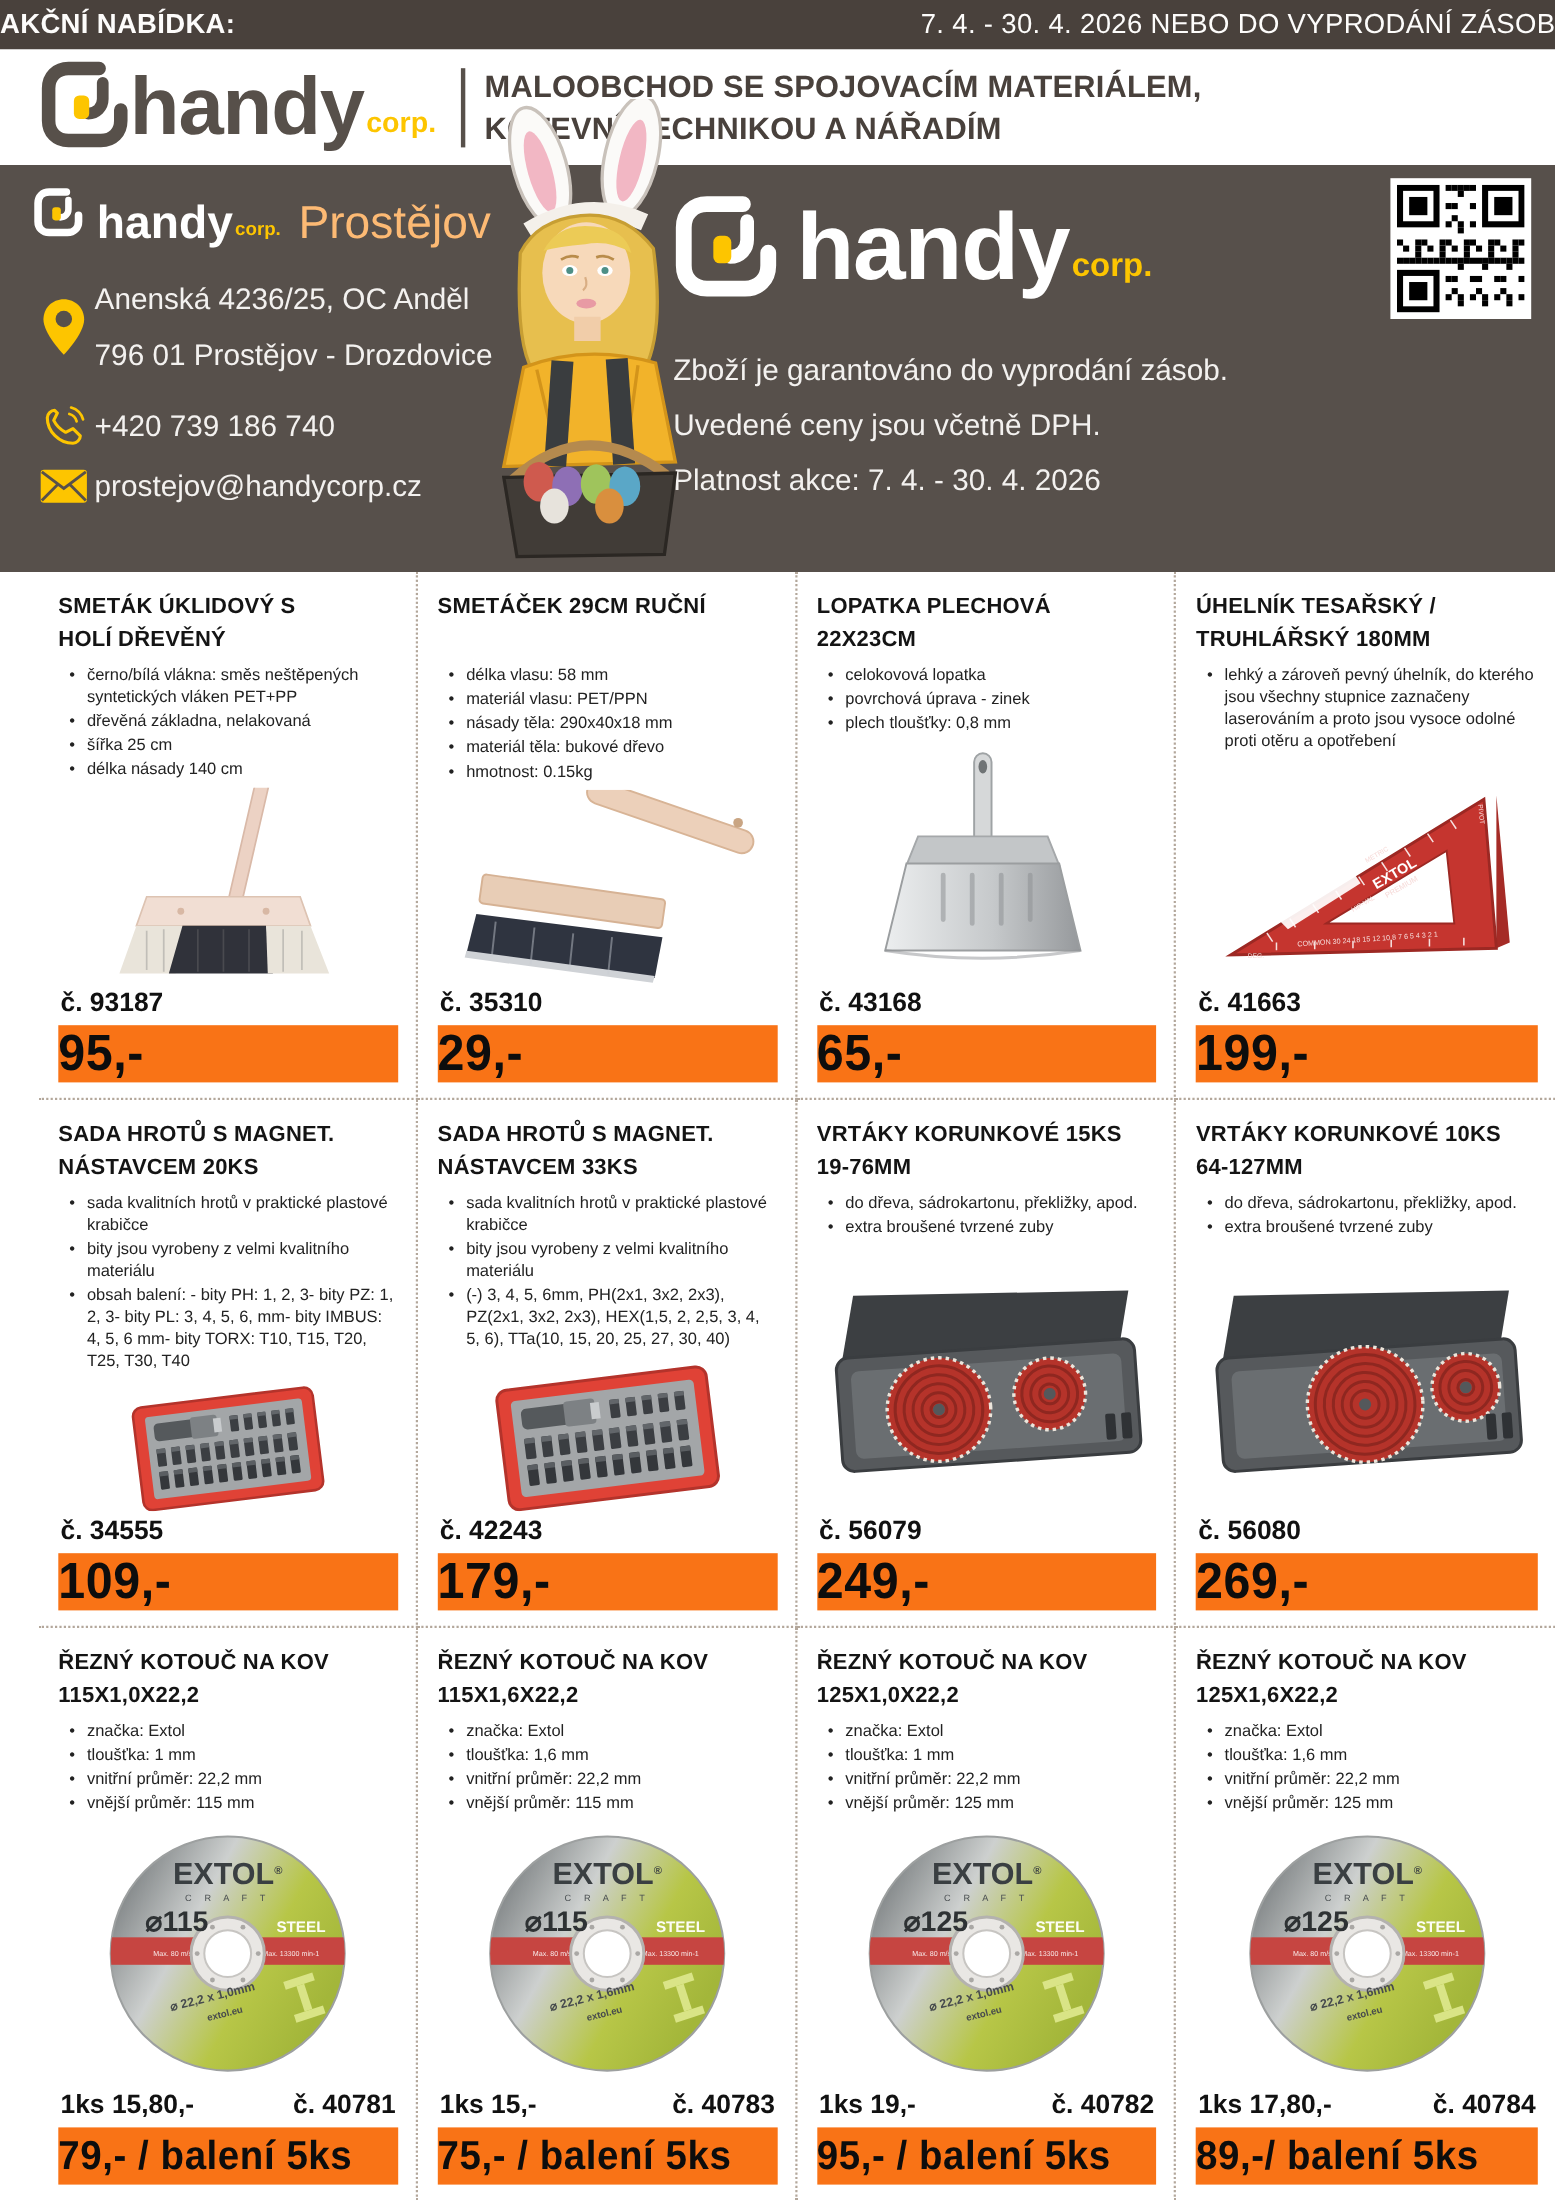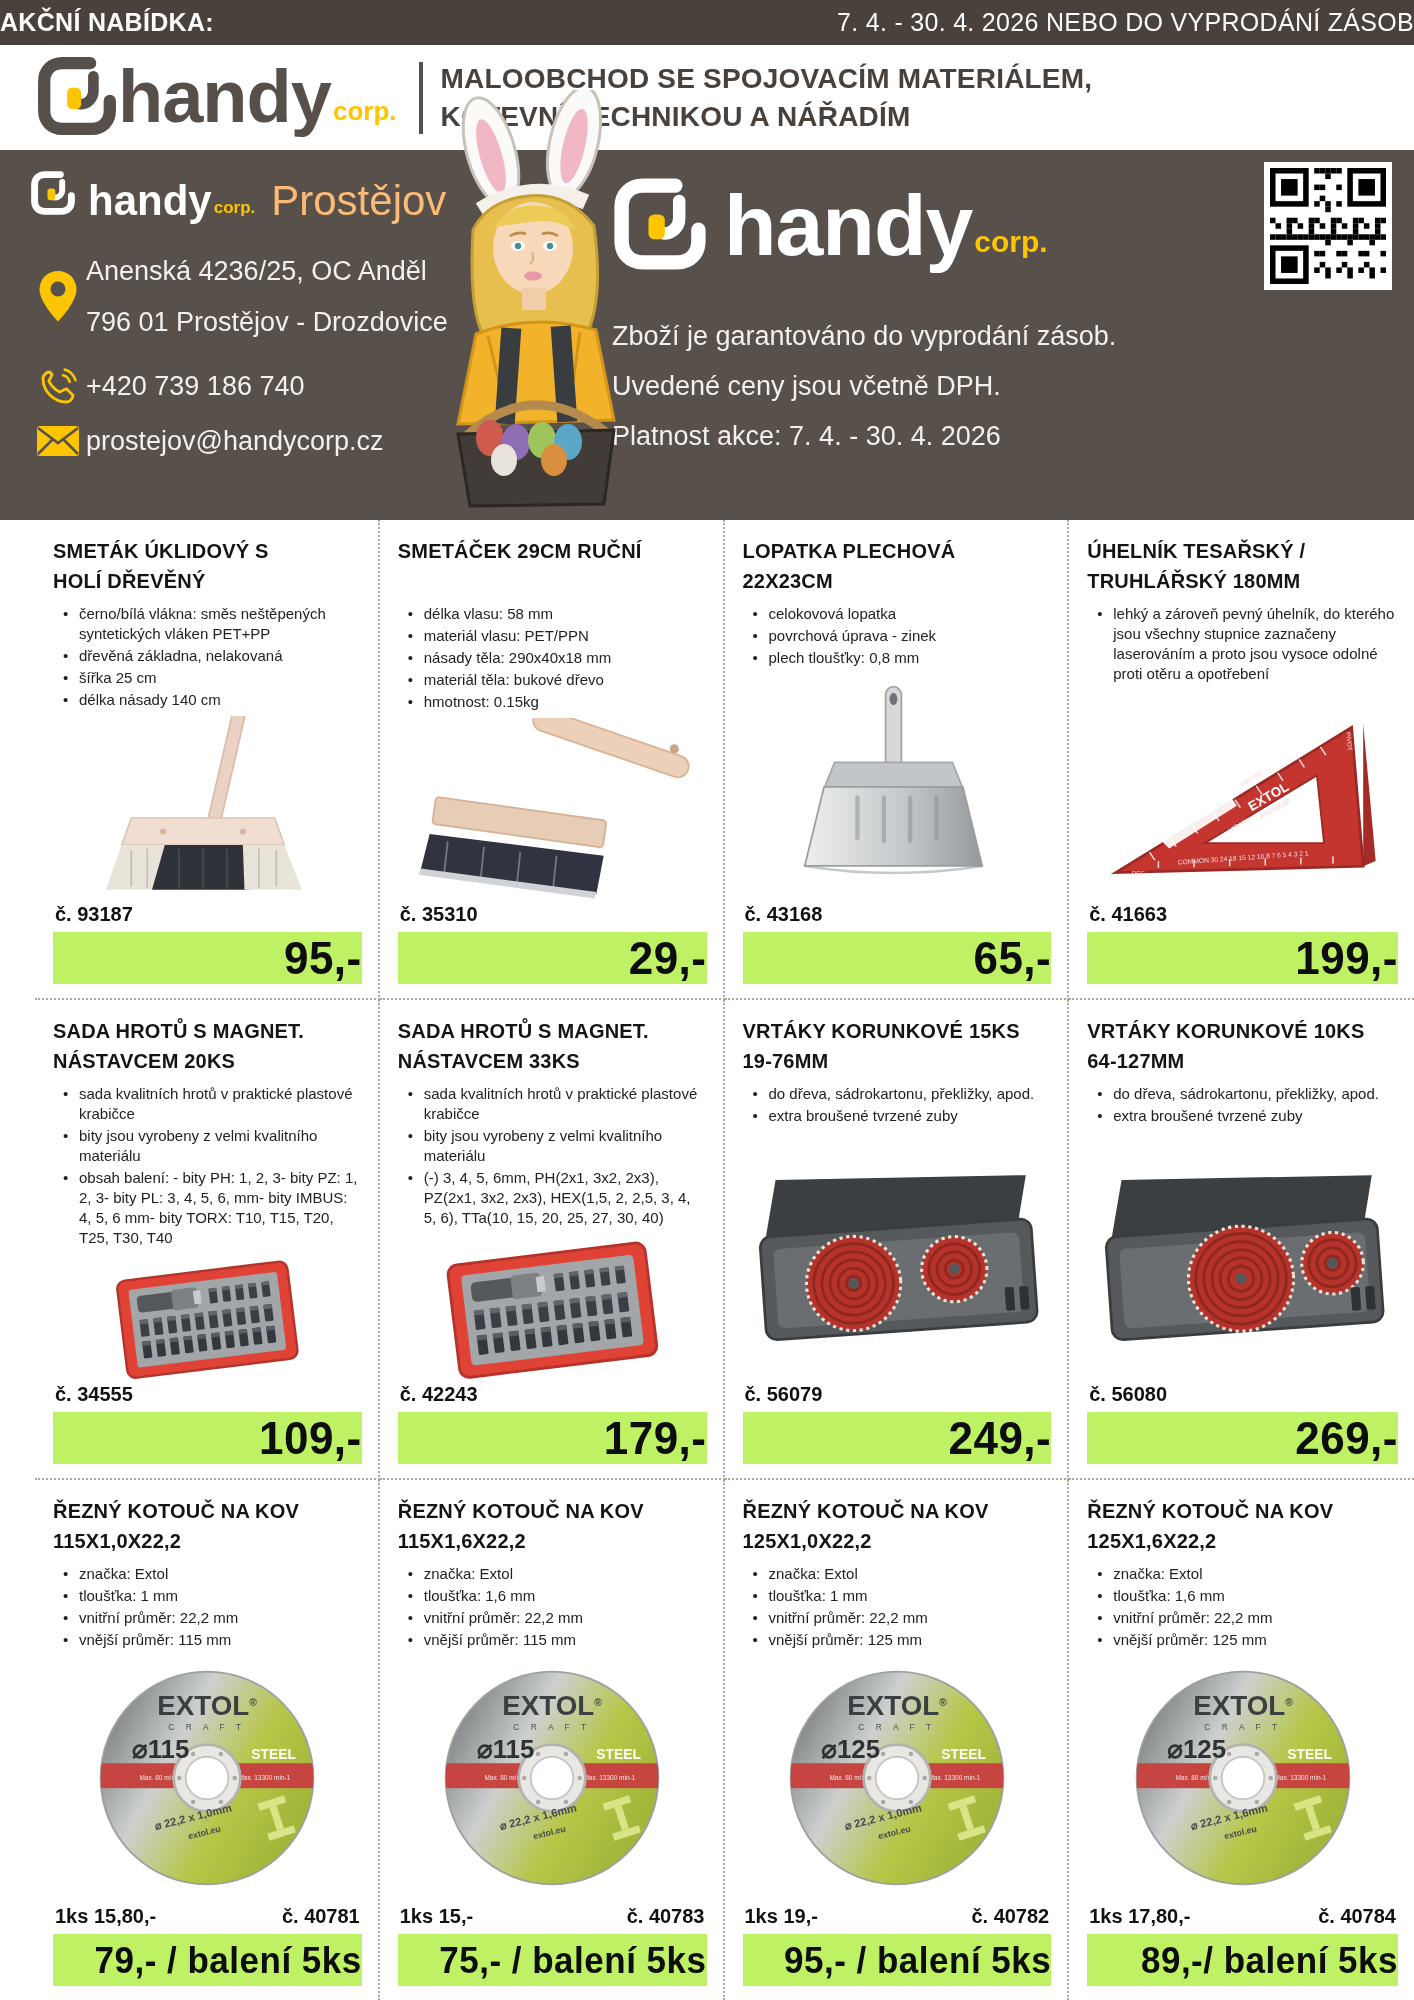--- a/index.html
+++ b/index.html
@@ -45,23 +45,23 @@
   .cell { padding:16px 16px 14px 18px; display:flex; flex-direction:column; overflow:hidden; }
   .cell.v-sep { border-right:2px dotted #b3a79b; }
   .cell.h-sep { border-bottom:2px dotted #b3a79b; }
   .cell-title { font-size:20px; font-weight:bold; color:#141414; line-height:1.5; min-height:62px; letter-spacing:.2px; }
   .cell-title span { display:block; }
   .bullets { margin:6px 0 4px; padding-left:26px; }
   .bullets li { list-style:none; position:relative; font-size:15px; line-height:1.33; color:#222; margin-bottom:2px; }
   .bullets li::before { content:"•"; position:absolute; left:-16px; }
   .img-wrap { flex:1; min-height:0; display:flex; align-items:center; justify-content:center; overflow:hidden; }
   .img-wrap svg { max-width:100%; max-height:100%; }
-  .meta-row { display:flex; justify-content:space-between; align-items:flex-end; font-size:20px; font-weight:bold; color:#111; margin:4px 2px 6px; }
+  .meta-row { display:flex; justify-content:space-between; align-items:flex-end; font-size:24px; font-weight:bold; color:#111; margin:4px 2px 6px; }
   .meta-row .unit { margin-right:auto; }
-  .price-banner { background:#bef264; min-height:52px; display:flex; align-items:center; justify-content:flex-end; }
+  .price-banner { background:#f97316; min-height:52px; display:flex; align-items:center; justify-content:flex-start; }
   .price-banner .price-text { font-size:44px; font-weight:bold; color:#0d0d0d; letter-spacing:.5px; transform:scaleY(1.05); }
   .price-banner.pack .price-text { font-size:35px; }
 </style>
 </head>
 <body>
 
 <div class="page">
 
   <div class="topbar">
     <b>AKČNÍ NABÍDKA:</b>

